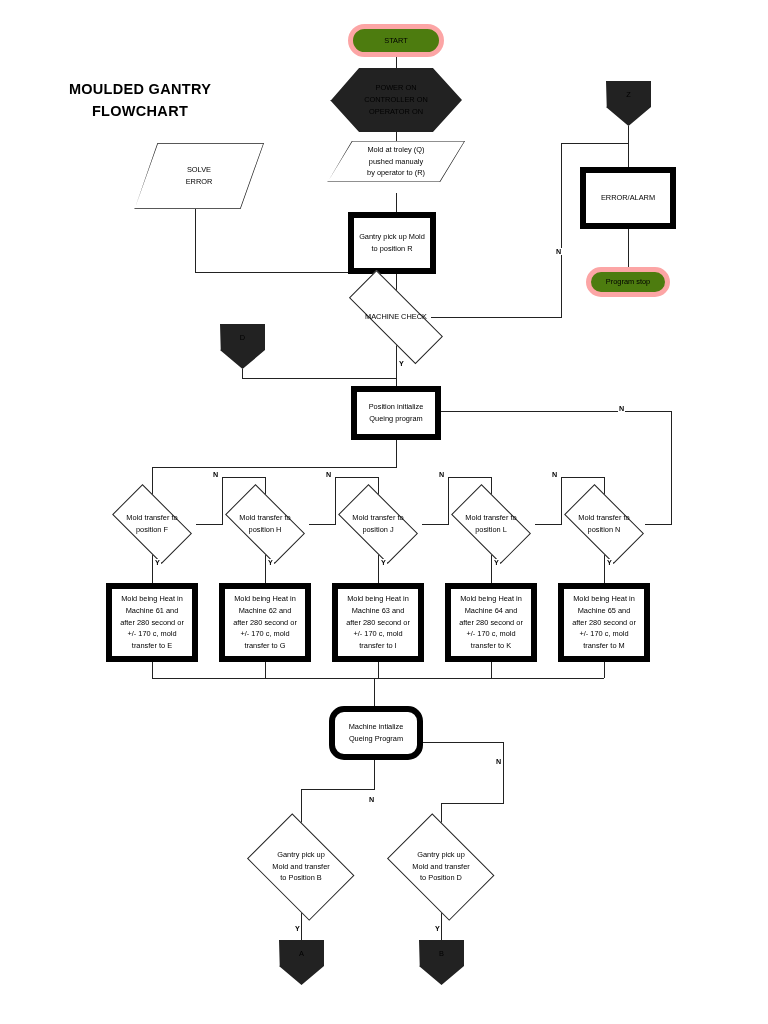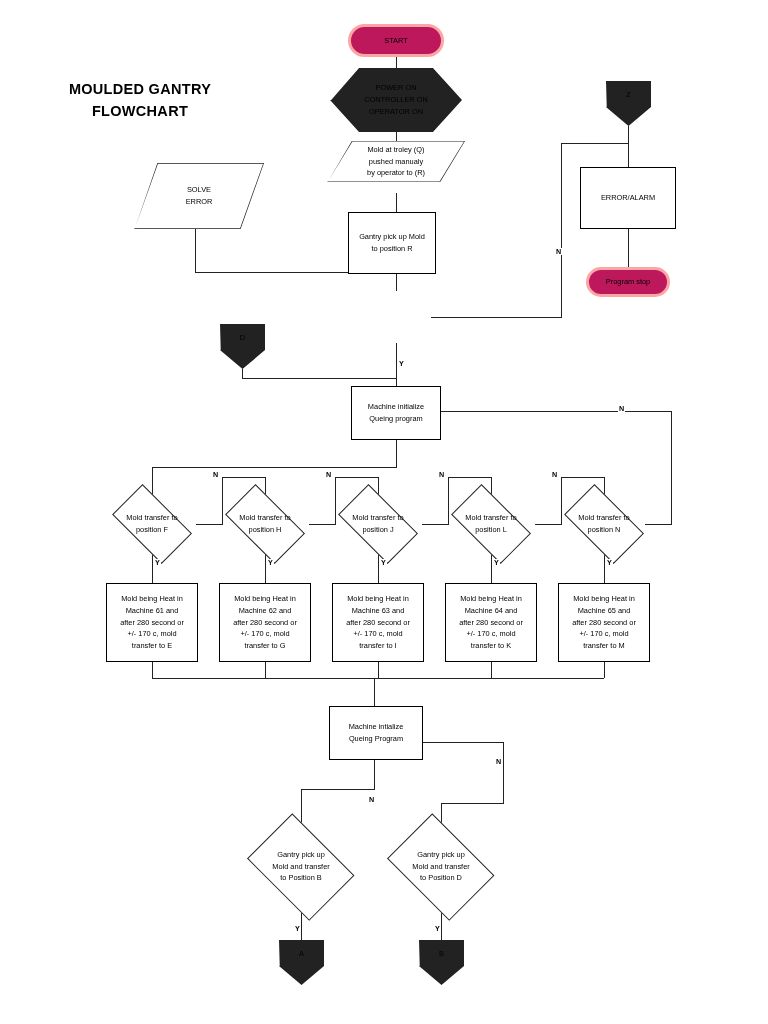--- a/index.html
+++ b/index.html
@@ -49,27 +49,27 @@
     line-height: 1.62;
   }
   .node .lbl {
     position: relative;
     z-index: 3;
     padding: 0 3px;
     white-space: pre-line;
   }
   
   .rect {
-    border: 1px solid #000000;
+    border: 6px solid #000000;
     background: #fff;
   }
   
   .terminator {
-    border: 3px solid #fca5a5;
-    background: #be185d;
+    border: 5px solid #fca5a5;
+    background: #4d7c0f;
     border-radius: 999px;
   }
   
   .diamond {
     background: transparent;
   }
   .diamond::before {
     content: "";
     position: absolute;
     left: 50%;
@@ -232,49 +232,52 @@
 CONTROLLER ON
 OPERATOR ON</span>
   </div>
 
   <div class="node parallelogram" style="left:327px; top:141px; width:138px; height:41px;">
     <span class="lbl">Mold at troley (Q)
 pushed manualy
 by operator to (R)</span>
   </div>
 
-  <div class="node parallelogram" style="left:134px; top:143px; width:130px; height:66px;margin-top:20px;">
+  <div class="node parallelogram" style="left:134px; top:143px; width:130px; height:66px;">
     <span class="lbl">SOLVE
 ERROR</span>
   </div>
 
   <div class="node rect" style="left:348px; top:212px; width:88px; height:62px;">
     <span class="lbl">Gantry pick up Mold
 to position R</span>
   </div>
 
+  <div class="node diamond" style="left:331px; top:291px; width:130px; height:52px;">
+    <span class="lbl">MACHINE CHECK</span>
+  </div>
 
   <div class="node pentagon" style="left:606px; top:81px; width:45px; height:45px;">
     <span class="lbl" style="position:absolute; top:8px; left:0; right:0;">Z</span>
   </div>
 
   <div class="node rect" style="left:580px; top:167px; width:96px; height:62px;">
     <span class="lbl">ERROR/ALARM</span>
   </div>
 
   <div class="node terminator" style="left:586px; top:267px; width:84px; height:30px;">
     <span class="lbl">Program stop</span>
   </div>
 
   <div class="node pentagon" style="left:220px; top:324px; width:45px; height:45px;">
     <span class="lbl" style="position:absolute; top:8px; left:0; right:0;">D</span>
   </div>
 
   <div class="node rect" style="left:351px; top:386px; width:90px; height:54px;">
-    <span class="lbl">Machine initialize
+    <span class="lbl">Position initialize
 Queing program</span>
   </div>
 
   <div class="node diamond" style="left:104px; top:495px; width:96px; height:58px;">
     <span class="lbl">Mold transfer to
 position F</span>
   </div>
   <div class="node diamond" style="left:217px; top:495px; width:96px; height:58px;">
     <span class="lbl">Mold transfer to
 position H</span>
@@ -321,21 +324,21 @@
 transfer to K</span>
   </div>
   <div class="node rect" style="left:558px; top:583px; width:92px; height:79px;">
     <span class="lbl">Mold being Heat in
 Machine 65 and
 after 280 second or
 +/- 170 c, mold
 transfer to M</span>
   </div>
 
-  <div class="node rect" style="left:329px; top:706px; width:94px; height:54px;">
+  <div class="node rect" style="left:329px; top:706px; width:94px; height:54px;border-radius:15px;">
     <span class="lbl">Machine intialize
 Queing Program</span>
   </div>
 
   <div class="node diamond" style="left:240px; top:823px; width:122px; height:87px;">
     <span class="lbl">Gantry pick up
 Mold and transfer
 to Position B</span>
   </div>
   <div class="node diamond" style="left:380px; top:823px; width:122px; height:87px;">

